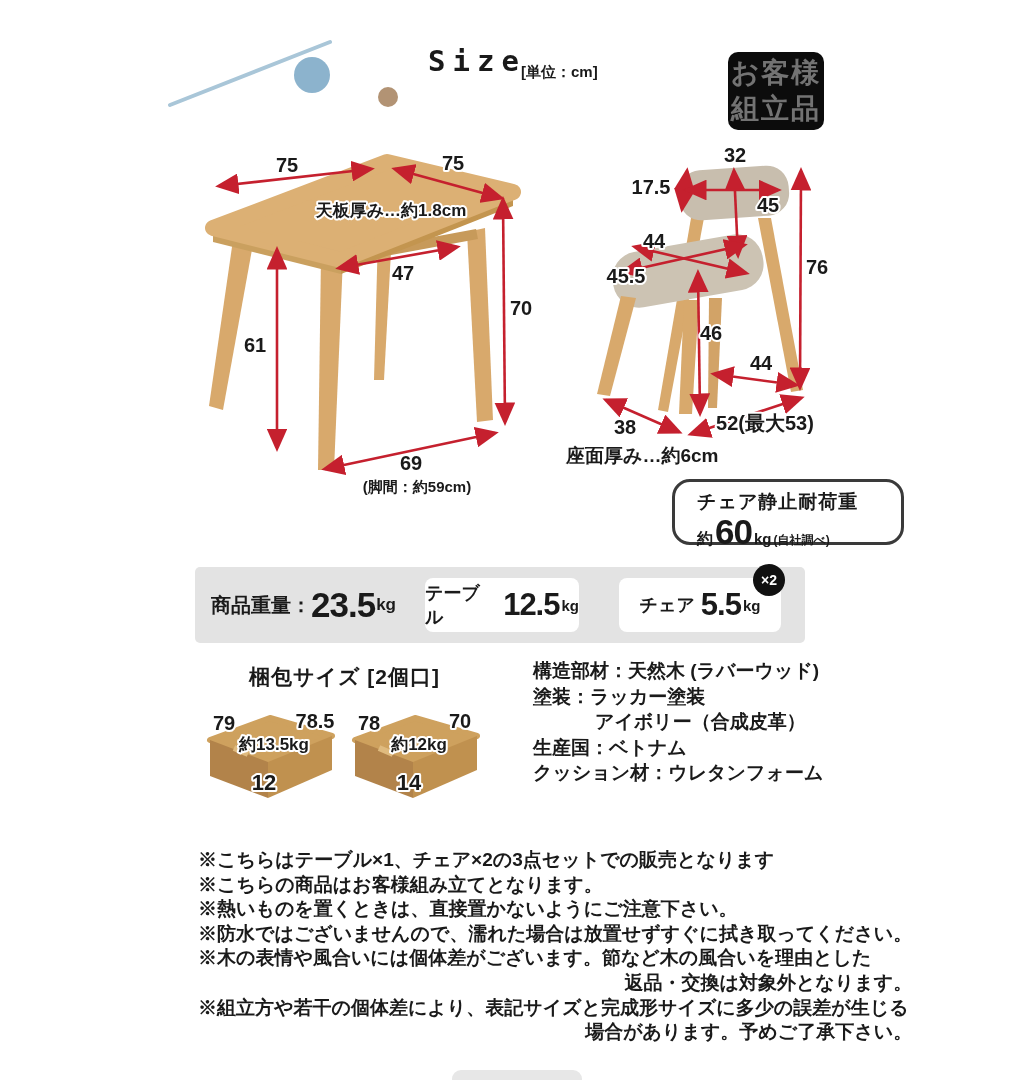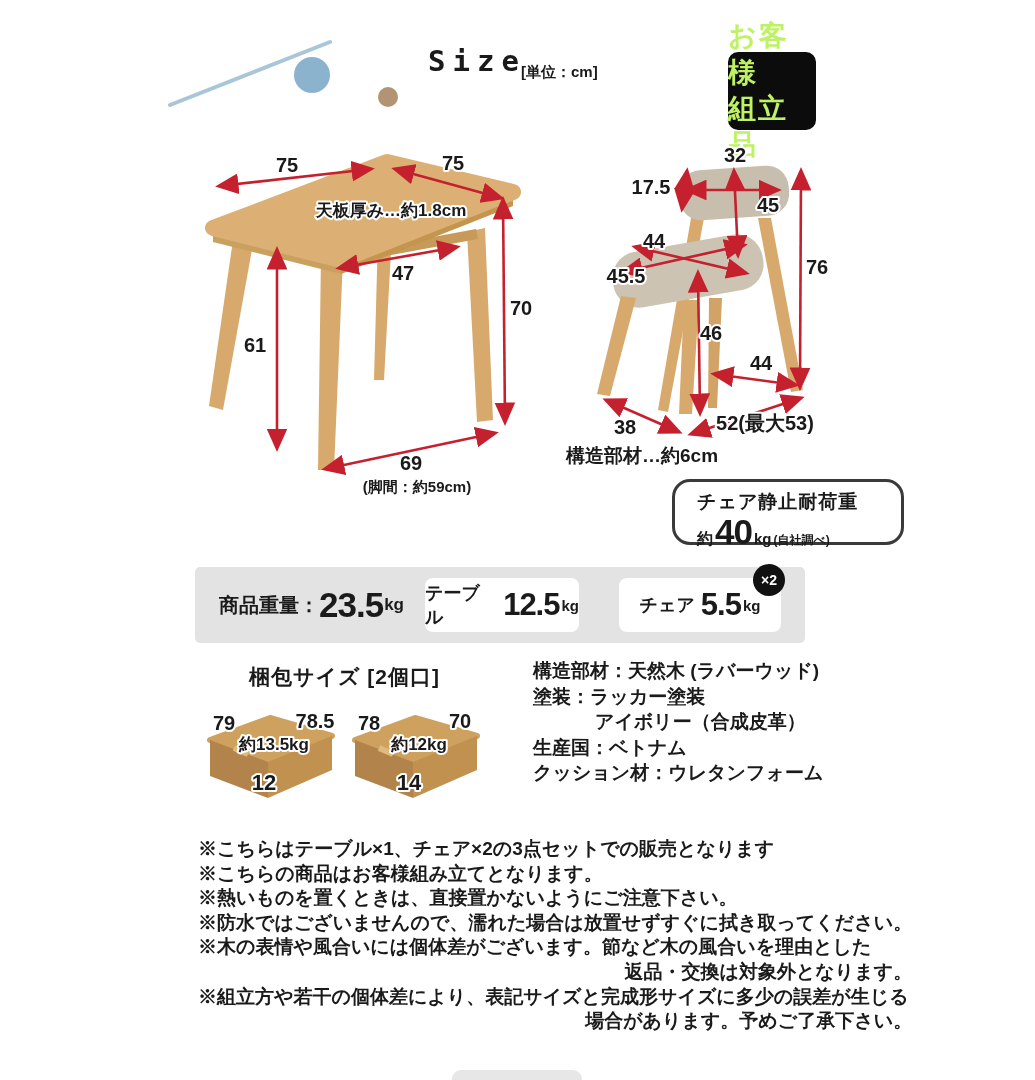--- a/index.html
+++ b/index.html
@@ -3,21 +3,21 @@
 <meta charset="utf-8">
 <style>
   html,body{margin:0;padding:0;background:#fff;}
   .stage{position:relative;width:1035px;height:1080px;background:#ffffff;overflow:hidden;
          font-family:"Liberation Sans",sans-serif;color:#1a1a1a;}
   .abs{position:absolute;}
 
   
   .size-title{font-family:"DejaVu Sans Mono",monospace;font-size:29px;font-weight:600;letter-spacing:7px;}
   .unit-note{font-size:15px;font-weight:700;}
-  .assembly-badge{width:88px;height:78px;background:#0c0c0c;border-radius:10px;color:#bef264;
+  .assembly-badge{width:96px;height:78px;background:#0c0c0c;border-radius:10px;color:#737373;
     display:flex;flex-direction:column;align-items:center;justify-content:center;
     font-size:28px;font-weight:700;letter-spacing:2px;line-height:1.3;}
 
   
   .dim{font-family:"Liberation Sans",sans-serif;font-size:20px;font-weight:700;fill:#1a1a1a;
        paint-order:stroke;stroke:#ffffff;stroke-width:4px;stroke-linejoin:round;text-anchor:middle;}
   .dim-xs{font-size:15px;}
   .note-on-wood{font-size:17px;}
 
   .ja-note{font-size:19px;font-weight:700;}
@@ -27,39 +27,39 @@
     padding:7px 0 0 22px;box-sizing:border-box;}
   .load-line1{font-size:19px;font-weight:700;letter-spacing:1px;}
   .load-line2{display:flex;align-items:baseline;gap:2px;margin-top:-3px;}
   .load-approx{font-size:16px;font-weight:700;}
   .load-value{font-size:35px;font-weight:700;letter-spacing:-1px;}
   .load-unit{font-size:15px;font-weight:700;}
   .load-note{font-size:12px;font-weight:700;margin-left:0;}
 
   
   .weight-bar{width:610px;height:76px;background:#e3e3e3;border-radius:5px;}
-  .total-weight{position:absolute;left:24px;top:0;height:76px;display:flex;align-items:center;}
+  .total-weight{position:absolute;left:16px;top:0;height:76px;display:flex;align-items:center;}
   .tw-label{font-size:20px;font-weight:700;}
   .tw-value{font-size:35px;font-weight:700;letter-spacing:-1px;}
   .tw-unit{font-size:17px;font-weight:700;margin-left:1px;}
   .weight-card{position:absolute;top:11px;height:54px;background:#fff;border-radius:8px;
     display:flex;align-items:center;justify-content:center;gap:6px;}
   .wc-label{font-size:18px;font-weight:700;}
   .wc-value{font-size:31px;font-weight:700;letter-spacing:-1px;}
   .wc-unit{font-size:15px;font-weight:700;margin-left:-4px;}
   .x2-badge{position:absolute;width:32px;height:32px;border-radius:50%;background:#111;color:#fff;
     display:flex;align-items:center;justify-content:center;font-size:14px;font-weight:700;}
 
   
   .pack-heading{font-size:21px;font-weight:700;letter-spacing:1px;}
   .spec-lines{font-size:19px;font-weight:700;line-height:25.5px;white-space:nowrap;}
   .spec-indent{padding-left:62px;}
 
   
-  .notes{font-size:19px;font-weight:700;line-height:24.6px;white-space:nowrap;}
+  .notes{font-size:19px;font-weight:700;line-height:24.6px;white-space:nowrap;margin-top:11px;}
   .note-indent{padding-left:17px;text-align:right;}
 
   .bottom-blob{width:130px;height:14px;background:#e7e7e7;border-radius:9px 9px 0 0;}
 </style>
 </head>
 <body>
 
 <div class="stage">
 
   <svg width="0" height="0" style="position:absolute">
@@ -159,27 +159,27 @@
     <text class="dim" x="203" y="72">45</text>
     <text class="dim" x="89" y="108">44</text>
     <text class="dim" x="61" y="143">45.5</text>
     <text class="dim" x="146" y="200">46</text>
     <text class="dim" x="252" y="134">76</text>
     <text class="dim" x="196" y="230">44</text>
     <text class="dim" x="60" y="294">38</text>
     <text class="dim" x="200" y="290">52(最大53)</text>
   </svg>
 
-  <div class="abs ja-note" style="left:566px;top:443px">構造部材…約6cm</div>
+  <div class="abs ja-note" style="left:566px;top:443px">座面厚み…約6cm</div>
 
   <div class="abs load-box" style="left:672px;top:479px">
     <div class="load-line1">チェア静止耐荷重</div>
     <div class="load-line2">
       <span class="load-approx">約</span>
-      <span class="load-value">40</span>
+      <span class="load-value">60</span>
       <span class="load-unit">kg</span>
       <span class="load-note">(自社調べ)</span>
     </div>
   </div>
 
   <div class="abs weight-bar" style="left:195px;top:567px">
     <div class="total-weight">
       <span class="tw-label">商品重量：</span>
       <span class="tw-value">23.5</span>
       <span class="tw-unit">kg</span>

